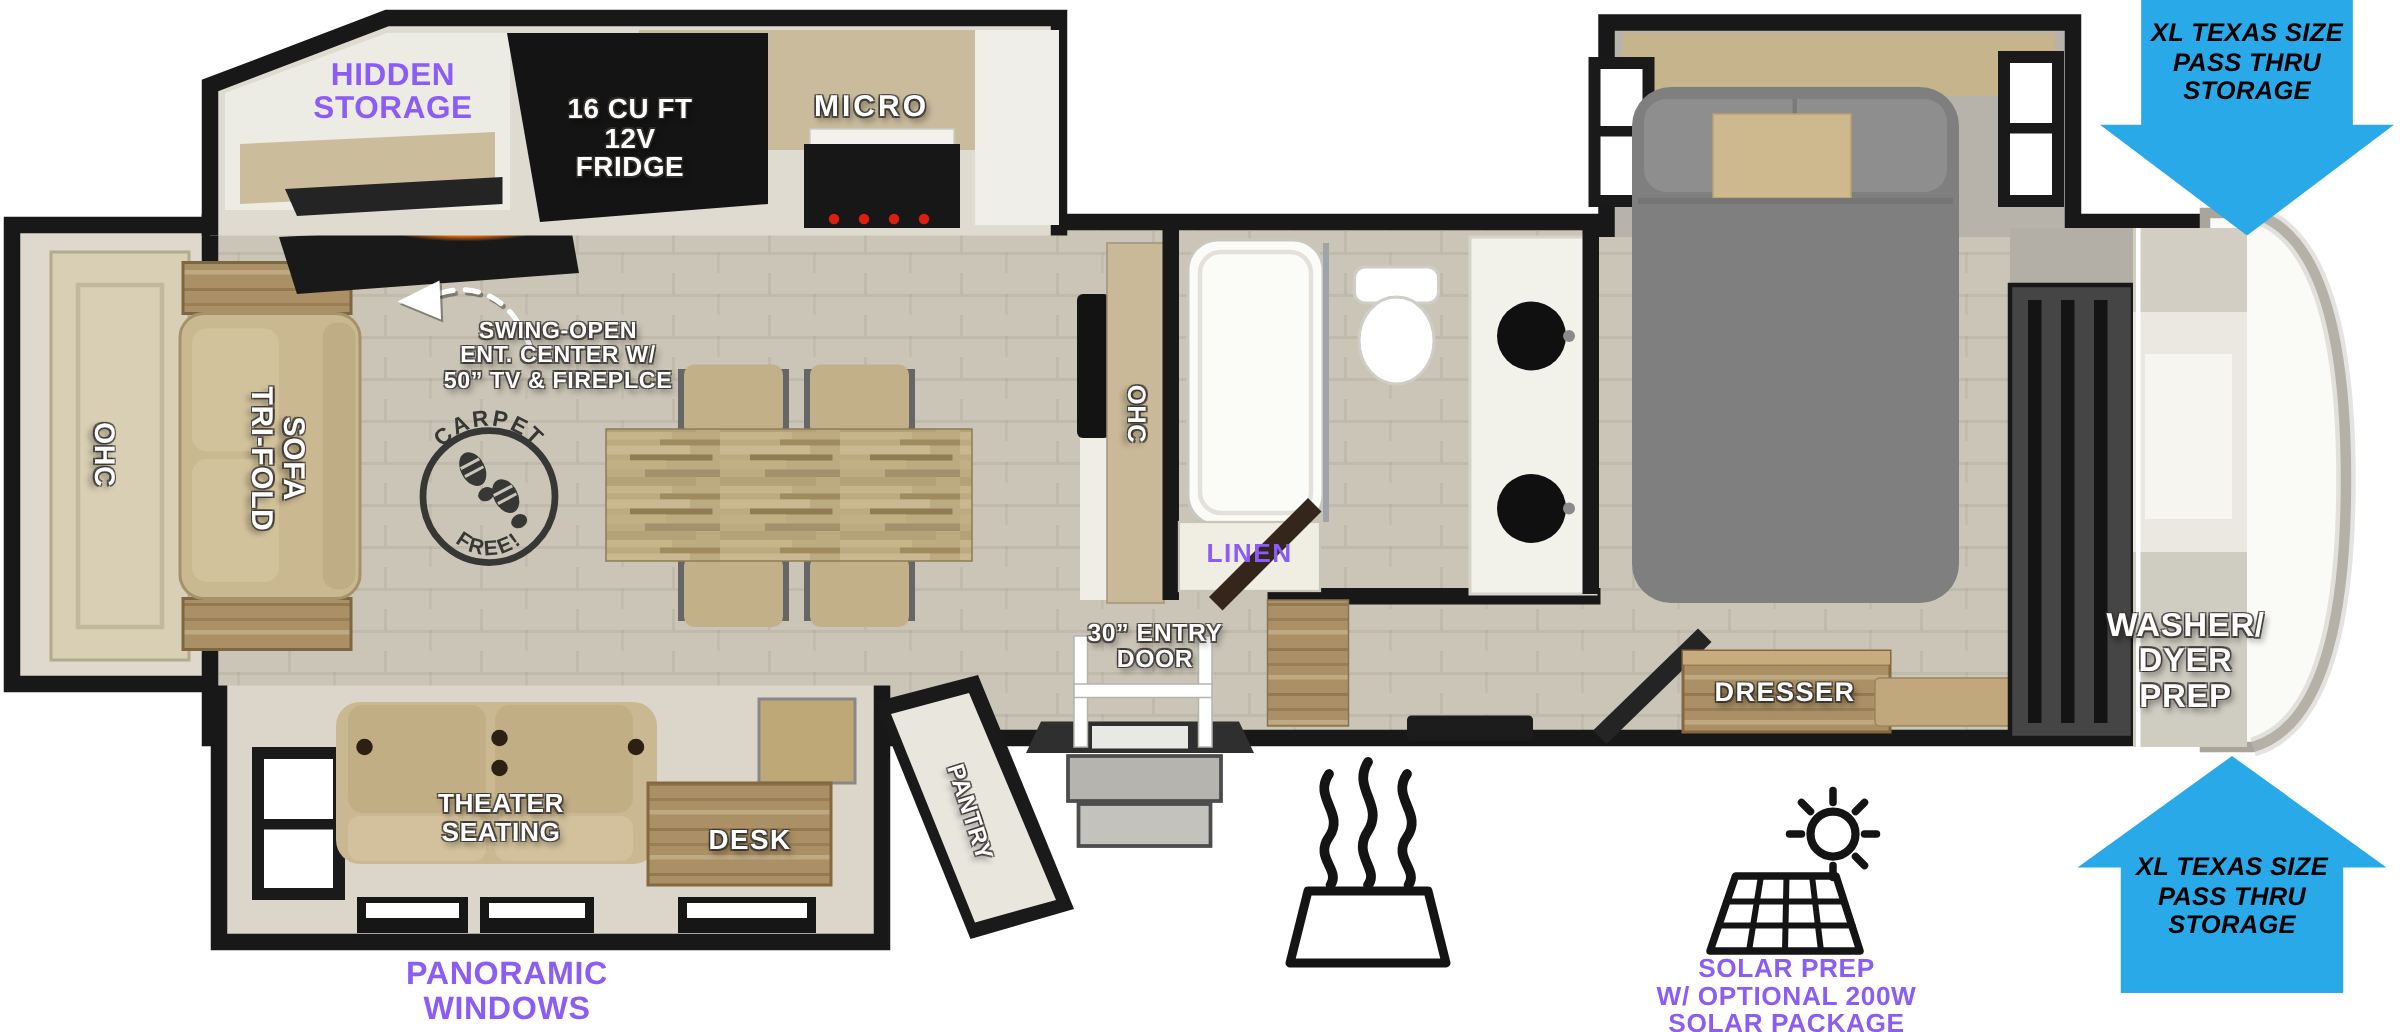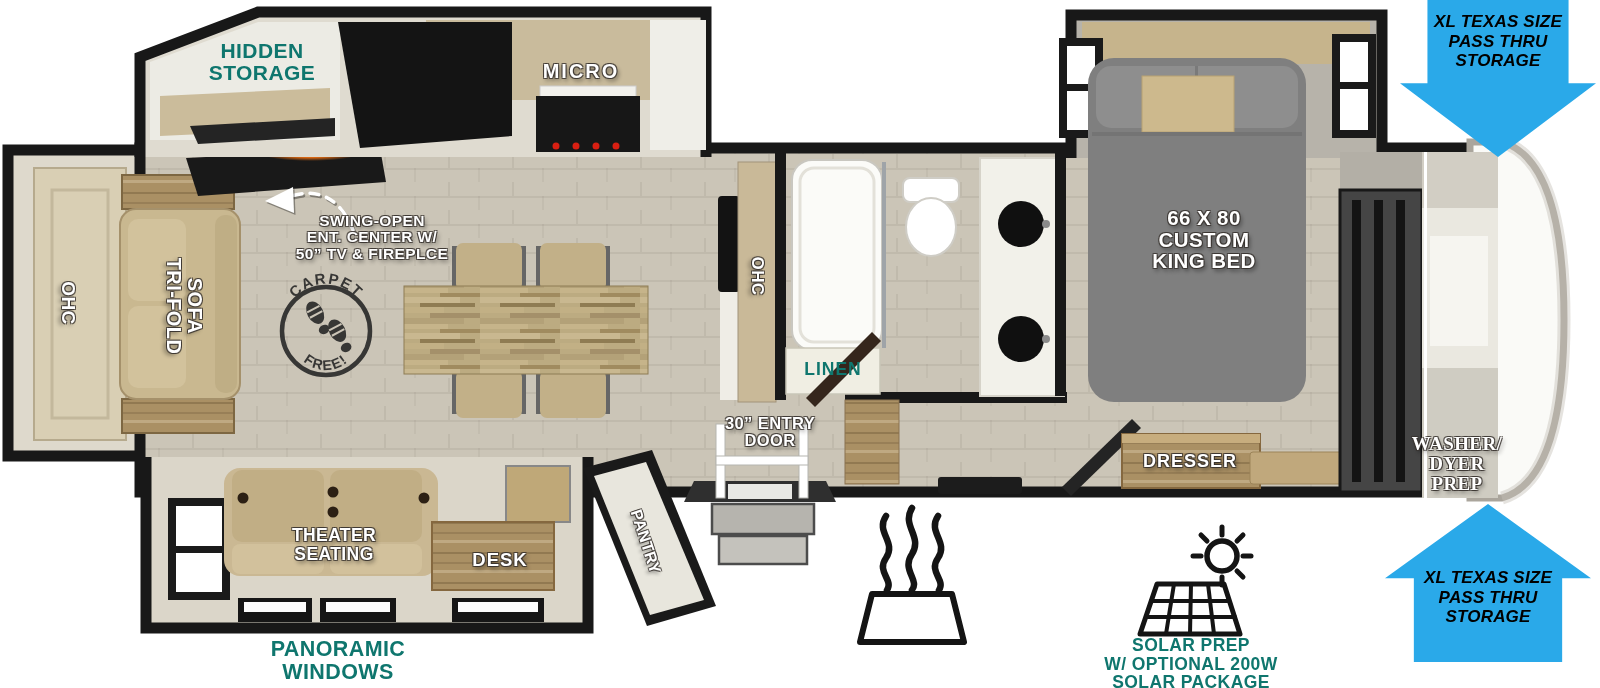--- a/index.html
+++ b/index.html
@@ -13,21 +13,21 @@
     position:absolute;font-weight:bold;text-align:center;white-space:pre-line;
     line-height:1.06;letter-spacing:.4px;transform:translate(-50%,-50%);
     font-family:"Liberation Sans",sans-serif;pointer-events:none;
   }
   .w{
     color:#fff;
     text-shadow:-1px -1px 0 rgba(55,50,45,.75),1px -1px 0 rgba(55,50,45,.75),
                 -1px 1px 0 rgba(55,50,45,.75),1px 1px 0 rgba(55,50,45,.75),
                  2px 3px 4px rgba(0,0,0,.45);
   }
-  .k{color:#0f766e;}
+  .k{color:#8b5cf6;}
   .vert{writing-mode:vertical-lr;}
   
   .arrow{
     position:absolute;background:#2aa9e9;color:#000000;font-weight:800;
     font-style:italic;text-align:center;white-space:pre-line;line-height:1.15;
   }
   .arrow .atext{position:absolute;left:0;right:0;font-size:17px;letter-spacing:.2px;}
   .arrow-down{clip-path:polygon(14% 0,86% 0,86% 53%,100% 53%,50% 100%,0 53%,14% 53%);}
   .arrow-up{clip-path:polygon(50% 0,100% 47%,86% 47%,86% 100%,14% 100%,14% 47%,0 47%);}
 </style>
@@ -318,36 +318,36 @@
       <line x1="1222" y1="577" x2="1222" y2="585" stroke-width="5"></line>
       <line x1="1207" y1="541" x2="1201" y2="535" stroke-width="5"></line>
       <line x1="1222" y1="535" x2="1222" y2="527" stroke-width="5"></line>
       <line x1="1237" y1="541" x2="1243" y2="535" stroke-width="5"></line>
       <line x1="1201" y1="556" x2="1193" y2="556" stroke-width="5"></line>
     </g>
   </svg>
 
   <div class="lab k" style="left:262px;top:62px;font-size:21px;">HIDDEN
 STORAGE</div>
+  <div class="lab w" style="left:420px;top:92px;font-size:18.5px;">16 CU FT
+12V
+FRIDGE</div>
   <div class="lab w" style="left:581px;top:72px;font-size:20px;letter-spacing:2px;">MICRO</div>
   <div class="lab w" style="left:336px;top:238px;font-size:15.5px;margin-left:36px;">SWING-OPEN
 ENT. CENTER W/
 50” TV &amp; FIREPLCE</div>
   <div class="lab w vert" style="left:68px;top:303px;font-size:19px;">OHC</div>
   <div class="lab w vert" style="left:184px;top:306px;font-size:20px;">TRI-FOLD
 SOFA</div>
   <div class="lab w vert" style="left:757px;top:276px;font-size:17px;">OHC</div>
   <div class="lab k" style="left:833px;top:369px;font-size:17.5px;letter-spacing:1px;">LINEN</div>
   <div class="lab w" style="left:770px;top:432px;font-size:16.5px;">30” ENTRY
 DOOR</div>
-  <div class="lab w" style="left:1204px;top:240px;font-size:20.5px;">66 X 80
-CUSTOM
-KING BED</div>
   <div class="lab w" style="left:1190px;top:462px;font-size:18px;letter-spacing:1px;text-align:center;">DRESSER</div>
-  <div class="lab w" style="left:1457px;top:464px;font-size:19px;font-family:Liberation Serif, serif;">WASHER/
+  <div class="lab w" style="left:1457px;top:440px;font-size:22px;">WASHER/
 DYER
 PREP</div>
   <div class="lab w" style="left:334px;top:545px;font-size:17.5px;">THEATER
 SEATING</div>
   <div class="lab w" style="left:500px;top:560px;font-size:18.5px;letter-spacing:1px;">DESK</div>
   <div class="lab w" style="left:645px;top:542px;font-size:16px;transform:translate(-50%,-50%) rotate(72deg);">PANTRY</div>
   <div class="lab k" style="left:338px;top:661px;font-size:21.5px;">PANORAMIC
 WINDOWS</div>
   <div class="lab k" style="left:1191px;top:664px;font-size:17.5px;">SOLAR PREP
 W/ OPTIONAL 200W

